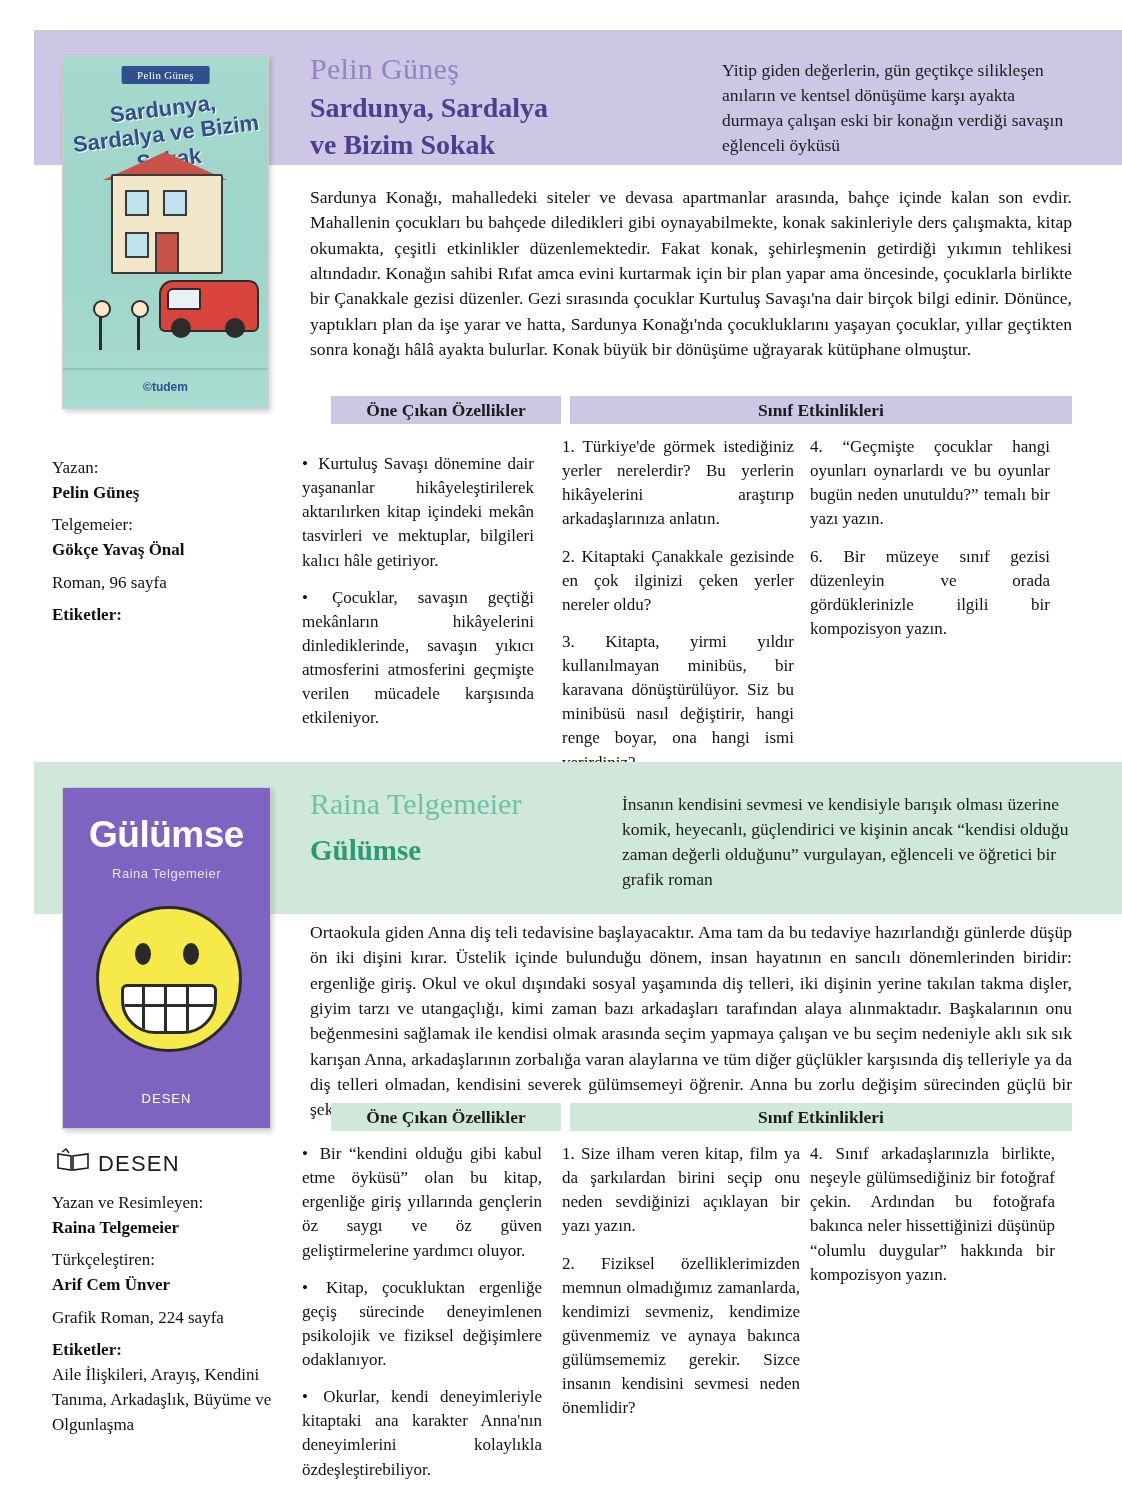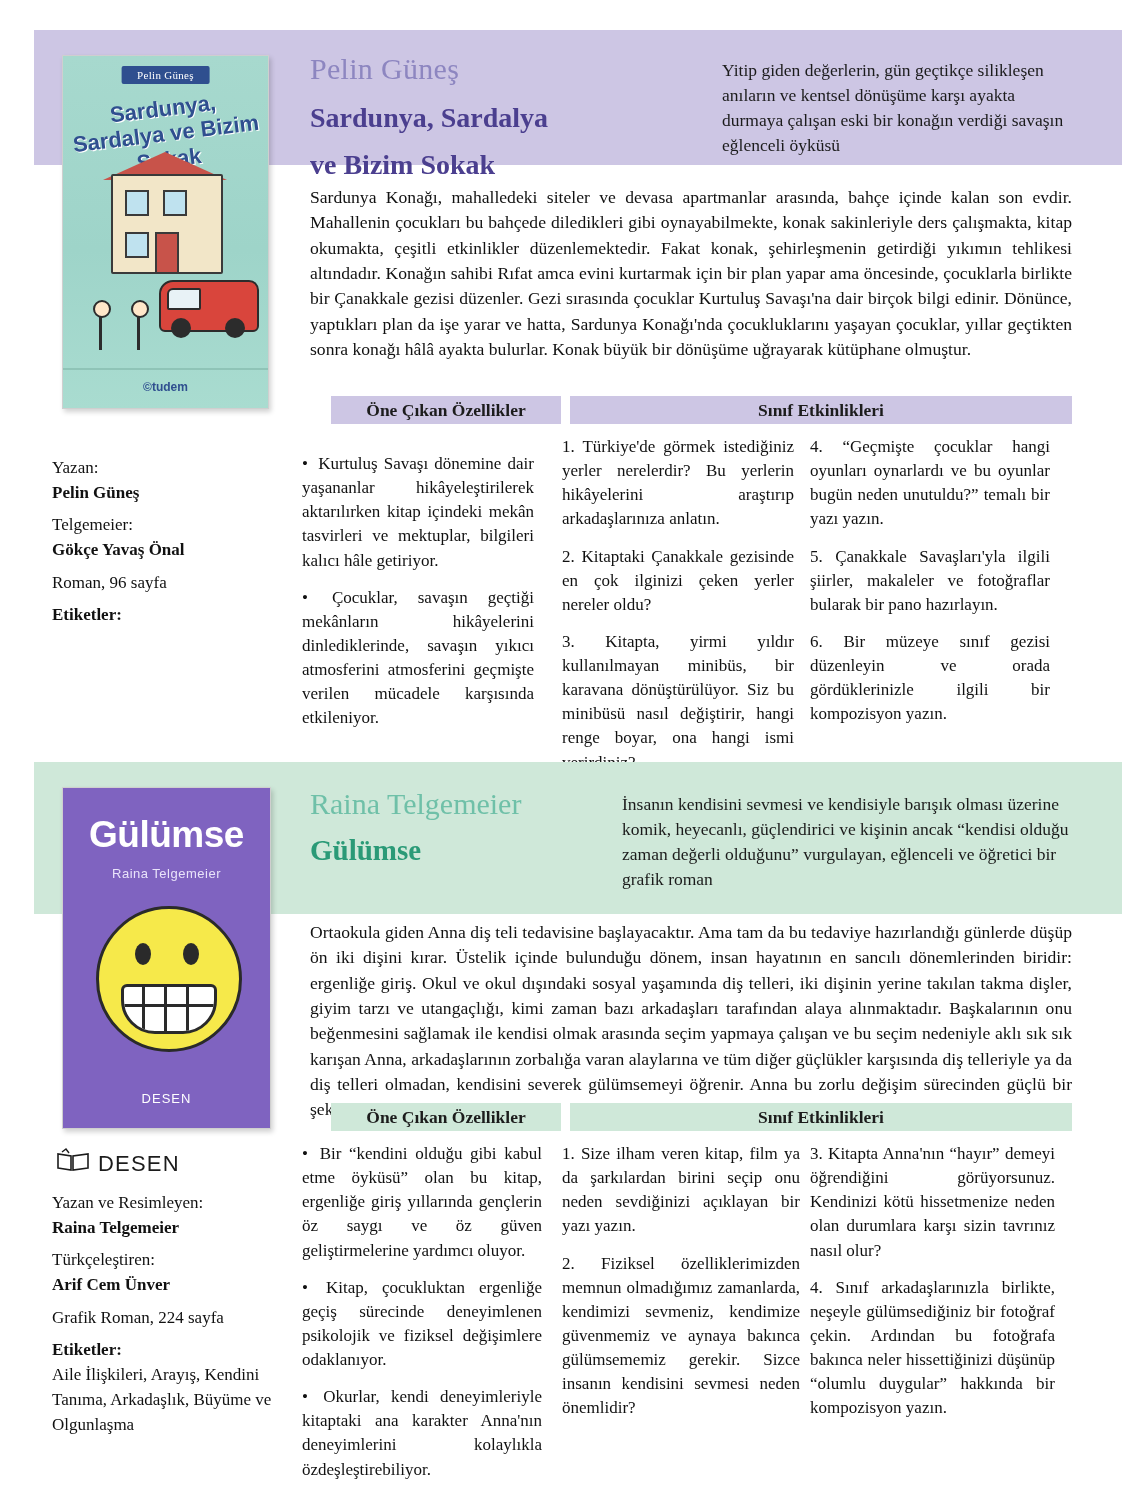--- a/index.html
+++ b/index.html
@@ -43,21 +43,21 @@
     color: #8d86c0;
     font-family: "Liberation Serif", serif;
     line-height: 1.15;
     letter-spacing: 0.3px;
   }
   .booktitle1 {
     font-size: 28px;
     color: #4b3f8f;
     font-weight: bold;
     line-height: 1.18;
-    margin-top: 14px;
+    margin-top: 4px;
   }
   .blurb1 {
     position: absolute;
     left: 722px; top: 58px;
     width: 350px;
     font-size: 17.5px;
     line-height: 1.42;
     color: #1b1b1b;
   }
 
@@ -518,21 +518,20 @@
   </div>
 
   <div class="col-etk1a">
     <div class="bullet-item">1. Türkiye'de görmek istediğiniz yerler nerelerdir? Bu yerlerin hikâyelerini araştırıp arkadaşlarınıza anlatın.</div>
     <div class="bullet-item">2. Kitaptaki Çanakkale gezisinde en çok ilginizi çeken yerler nereler oldu?</div>
     <div class="bullet-item">3. Kitapta, yirmi yıldır kullanılmayan minibüs, bir karavana dönüştürülüyor. Siz bu minibüsü nasıl değiştirir, hangi renge boyar, ona  hangi ismi verirdiniz?</div>
   </div>
 
   <div class="col-etk1b">
     <div class="bullet-item">4. “Geçmişte çocuklar hangi oyunları oynarlardı ve bu oyunlar bugün neden unutuldu?” temalı bir yazı yazın.</div>
-    <div class="bullet-item">5. Çanakkale Savaşları'yla ilgili şiirler, makaleler ve fotoğraflar bularak bir pano hazırlayın.</div>
     <div class="bullet-item">6. Bir müzeye sınıf gezisi düzenleyin ve orada gördüklerinizle ilgili bir kompozisyon yazın.</div>
   </div>
 
   <div class="band2"></div>
   <div class="band2-white-left"></div>
 
   <div class="entry2-title-wrap">
     <div class="author2">Raina Telgemeier</div>
     <div class="booktitle2">Gülümse</div>
   </div>
@@ -588,17 +587,16 @@
     <div class="bullet-item"><span class="b">•</span> <span>Kitap, çocukluktan ergenliğe geçiş sürecinde deneyimlenen psikolojik ve fiziksel değişimlere odaklanıyor.</span></div>
     <div class="bullet-item"><span class="b">•</span> <span>Okurlar, kendi deneyimleriyle kitaptaki ana karakter Anna'nın deneyimlerini kolaylıkla özdeşleştirebiliyor.</span></div>
   </div>
 
   <div class="col-etk2a">
     <div class="bullet-item">1. Size ilham veren kitap, film ya da şarkılardan birini seçip onu neden sevdiğinizi açıklayan bir yazı yazın.</div>
     <div class="bullet-item">2. Fiziksel özelliklerimizden memnun olmadığımız zamanlarda, kendimizi sevmeniz, kendimize güvenmemiz ve aynaya bakınca gülümsememiz gerekir. Sizce insanın kendisini sevmesi neden önemlidir?</div>
   </div>
 
   <div class="col-etk2b">
-    <div class="bullet-item">3. Kitapta Anna'nın “hayır” demeyi öğrendiğini görüyorsunuz. Kendinizi kötü hissetmenize neden olan durumlara karşı sizin tavrınız nasıl olur?</div>
     <div class="bullet-item">4. Sınıf arkadaşlarınızla birlikte, neşeyle gülümsediğiniz bir fotoğraf çekin. Ardından bu fotoğrafa bakınca neler hissettiğinizi düşünüp “olumlu duygular” hakkında bir kompozisyon yazın.</div>
   </div>
 
 </div>
 
 </body></html>

